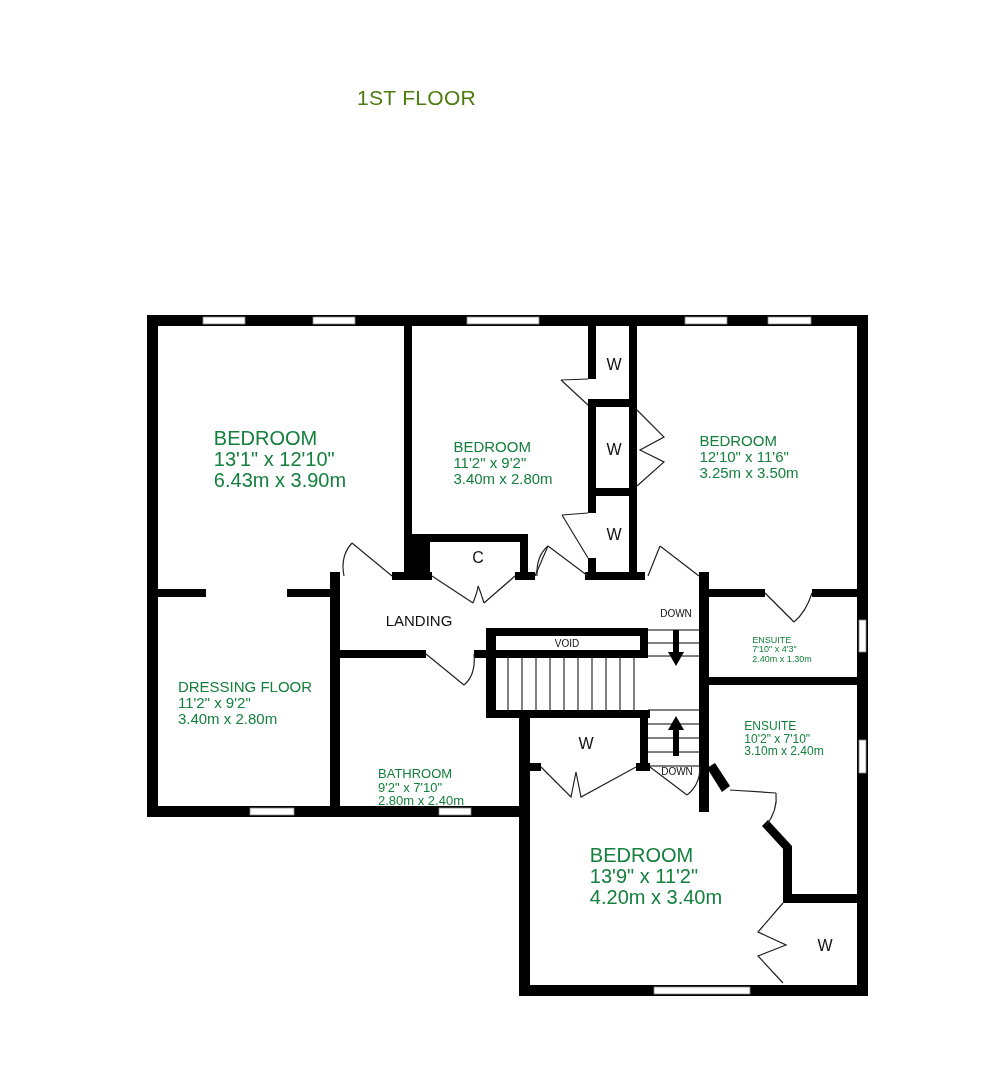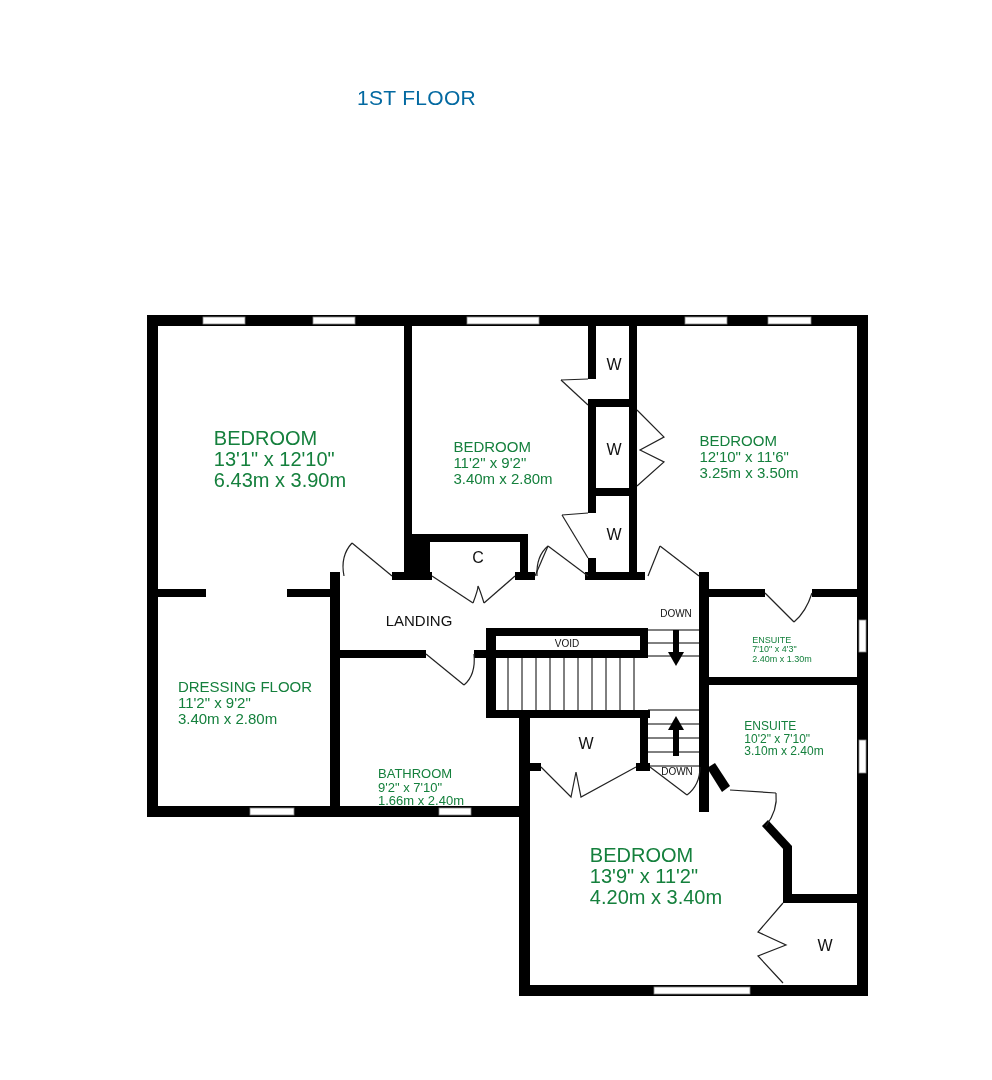--- a/index.html
+++ b/index.html
@@ -1,17 +1,17 @@
 <!DOCTYPE html>
 <html><head>
 <meta charset="utf-8">
 <style>
   html, body { margin: 0; padding: 0; background: #ffffff; }
   body { width: 992px; height: 1080px; position: relative; overflow: hidden; font-family: "Liberation Sans", sans-serif; color: #111; }
-  .title { position: absolute; left: 357px; top: 86px; font-size: 21px; letter-spacing: 0.3px; color: #0369a1; }
+  .title { position: absolute; left: 357px; top: 86px; font-size: 21px; letter-spacing: 0.3px; color: #4d7c0f; }
   svg.plan { position: absolute; left: 0; top: 0; }
   .lbl { position: absolute; text-align: left; line-height: 1.05; color: #15803d; white-space: nowrap; transform: translateX(-50%); }
   .lbl .n { display: block; }
   .lbl .d { display: block; }
   .big { font-size: 20px; }
   .mid { font-size: 15px; }
   .sm  { font-size: 11px; }
   .xs  { font-size: 9px; }
   .tag { position: absolute; font-size: 16px; transform: translate(-50%,-50%); color: #111; }
   .tiny { position: absolute; font-size: 10px; transform: translate(-50%,-50%); color: #111; }
@@ -177,21 +177,21 @@
 
 <div class="lbl mid" style="left:245px; top:679px;">
   <span class="n">DRESSING FLOOR</span>
   <span class="d">11'2"  x 9'2"</span>
   <span class="d">3.40m  x 2.80m</span>
 </div>
 
 <div class="lbl sm" style="left:421px; top:735px; font-size:13px;margin-top:32px;">
   <span class="n">BATHROOM</span>
   <span class="d">9'2"  x 7'10"</span>
-  <span class="d">1.66m  x 2.40m</span>
+  <span class="d">2.80m  x 2.40m</span>
 </div>
 
 <div class="lbl xs" style="left:782px; top:636px;">
   <span class="n">ENSUITE</span>
   <span class="d">7'10"  x 4'3"</span>
   <span class="d">2.40m  x 1.30m</span>
 </div>
 
 <div class="lbl sm" style="left:784px; top:720px; font-size:12px;">
   <span class="n">ENSUITE</span>

